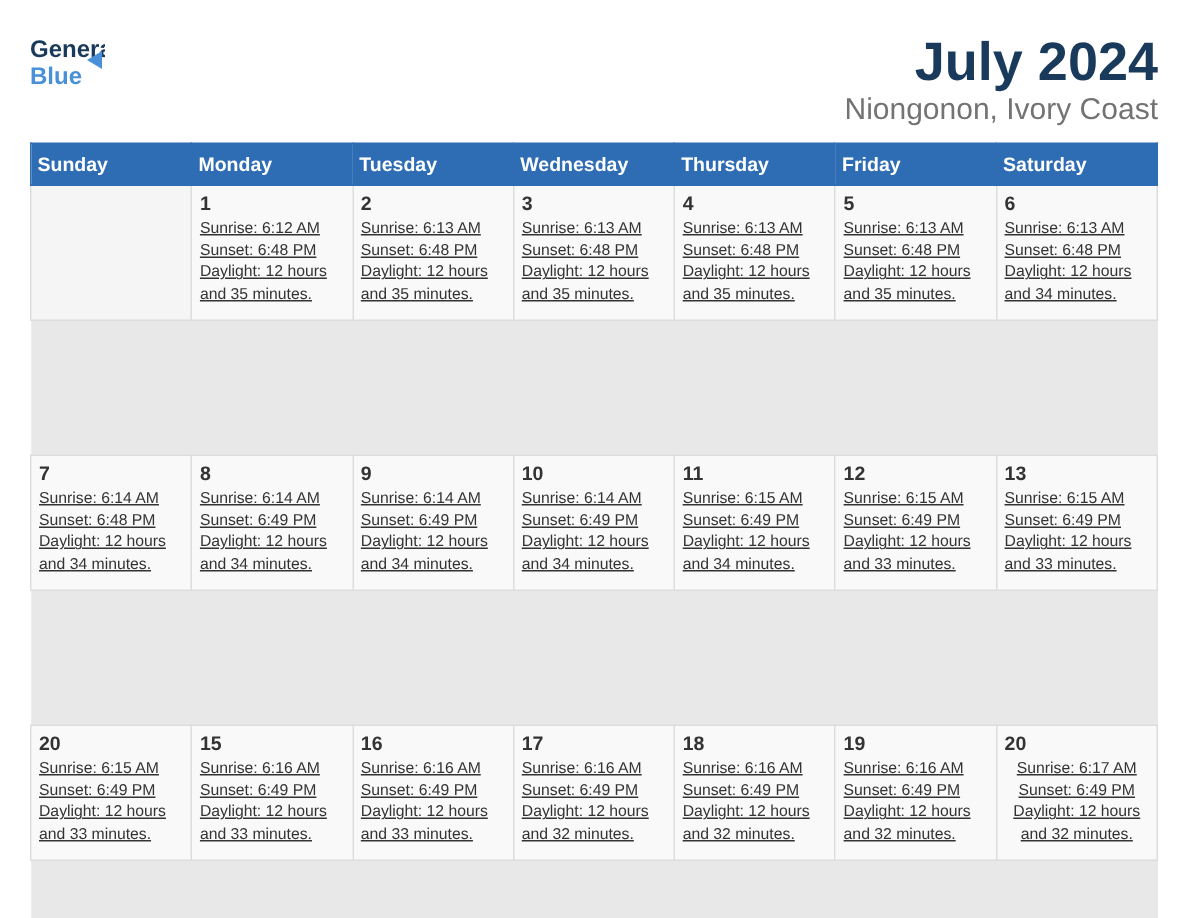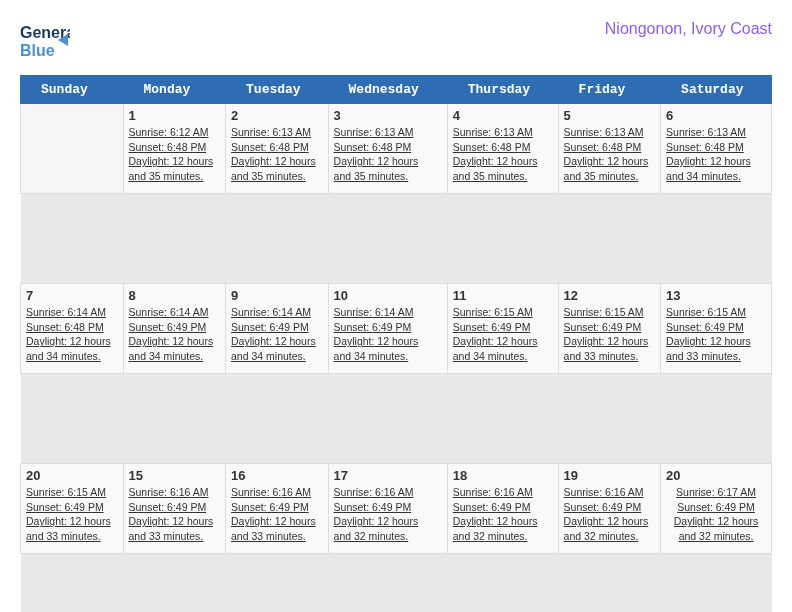--- a/index.html
+++ b/index.html
@@ -23,39 +23,38 @@
     }
     .title-section {
       text-align: right;
     }
     .month-title {
       font-size: 36px;
       font-weight: bold;
       color: #1a3a5c;
     }
     .location {
-      font-size: 16px;
-      color: #8b5cf6;
+      font-size: 20px;
+      color: #737373;
     }
     table {
       width: 100%;
       border-collapse: collapse;
       font-size: 11px;
     }
     thead tr {
       background-color: #2e6db4;
       color: white;
     }
     thead th {
-      padding: 6px 20px;
+      padding: 6px 4px;
       text-align: left;
       font-size: 13px;
       font-weight: bold;
       border: 1px solid #2e6db4;
-      font-family: Liberation Mono, monospace;
     }
     tbody tr {
       background: #fff;
     }
     tbody tr:nth-child(odd) {
       background: #f9f9f9;
     }
     tbody td {
       border: 1px solid #ddd;
       padding: 4px 5px;
@@ -94,20 +93,21 @@
 
 <div class="header">
   <div class="logo">
       <svg width="50" height="45" viewBox="0 0 50 45">
         <text x="0" y="18" font-size="16" font-weight="bold" fill="#1a3a5c" font-family="Arial">General</text>
         <text x="0" y="36" font-size="16" font-weight="bold" fill="#4a90d9" font-family="Arial">Blue</text>
         <polygon points="38,20 48,14 48,26" fill="#4a90d9"></polygon>
       </svg>
     </div>
   <div class="title-section">
+    <div class="month-title">July 2024</div>
     <div class="location">Niongonon, Ivory Coast</div>
   </div>
 </div>
 
 <table>
   <thead>
     <tr>
     <th>Sunday</th>
         <th>Monday</th>
         <th>Tuesday</th>

